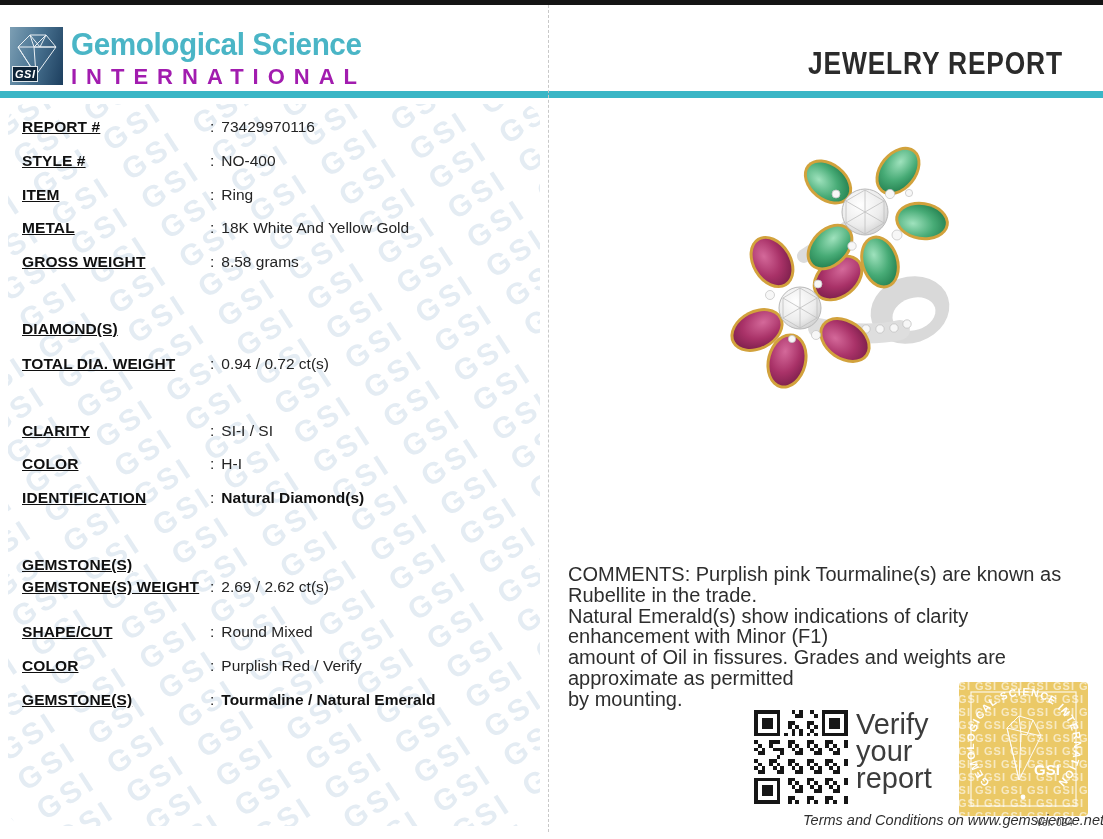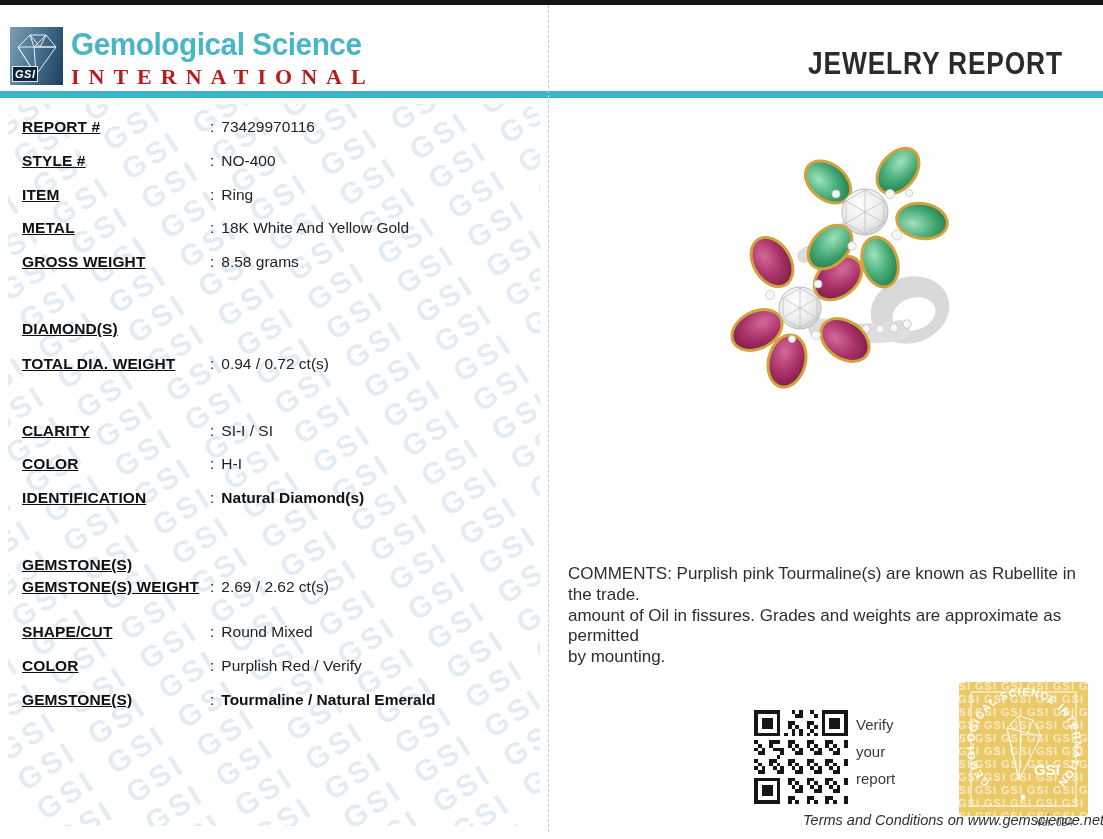--- a/index.html
+++ b/index.html
@@ -11,46 +11,46 @@
   .topbar{position:absolute;top:0;left:0;width:100%;height:5px;background:#141414;}
   
   .logo-box{position:absolute;left:10px;top:27px;width:53px;height:58px;
     background:linear-gradient(105deg,#7d9fb4 0%,#4c7694 45%,#1c3e5e 100%);}
   .logo-gsi-chip{position:absolute;left:2px;bottom:3px;background:#0e2438;color:#fff;
     font-size:11px;font-weight:bold;font-style:italic;padding:0 2px;line-height:14px;
     border:1px solid #dfe7ec;letter-spacing:0.5px;}
   .brand-text{position:absolute;left:71px;top:26px;}
   .brand-line1{font-size:32px;font-weight:700;color:#4ab5c6;letter-spacing:-0.5px;
     transform:scaleX(.93);transform-origin:left;white-space:nowrap;}
-  .brand-line2{font-size:22px;font-weight:600;color:#b91c1c;letter-spacing:9px;
-    margin-top:1px;white-space:nowrap;font-family:Liberation Serif, serif;}
+  .brand-line2{font-size:22px;font-weight:600;color:#a21caf;letter-spacing:9px;
+    margin-top:1px;white-space:nowrap;}
   .report-title{position:absolute;right:40px;top:46px;font-size:31px;font-weight:600;
     color:#2b2b2b;letter-spacing:1px;transform:scaleX(.85);transform-origin:right;white-space:nowrap;}
   .teal-rule{position:absolute;top:91px;left:0;width:100%;height:7px;background:#3ab6c6;}
   .v-divider{position:absolute;left:548px;top:5px;height:827px;width:0;
     border-left:1px dashed #c8c8c8;}
   
   .watermark-clip{position:absolute;left:8px;top:104px;width:532px;height:722px;
     border-radius:18px;overflow:hidden;pointer-events:none;}
   .watermark-text{position:absolute;left:-220px;top:-320px;width:1350px;height:1500px;
     transform:rotate(-33deg);font-size:30px;font-weight:bold;color:#e4ecf3;
     line-height:35px;letter-spacing:4px;word-spacing:8px;word-break:break-all;}
   
   .frow{position:absolute;left:22px;height:22px;white-space:nowrap;font-size:15.5px;color:#242424;}
   .flabel{display:inline-block;width:188px;font-weight:bold;color:#101010;letter-spacing:0.1px;text-decoration:underline;}
   .fcolon{display:inline-block;margin-right:7px;}
   .fvalue{}
   .frow.boldval .fvalue{font-weight:bold;color:#111;}
   .frow.section .flabel{width:auto;text-align:right;}
   
   .ring-photo{position:absolute;left:700px;top:132px;width:320px;height:300px;}
-  .comments{position:absolute;left:568px;top:564px;width:508px;font-size:17px;
+  .comments{position:absolute;left:568px;top:564px;width:508px;font-size:20px;
     line-height:20.8px;color:#2e2e2e;}
   .qr{position:absolute;left:754px;top:710px;width:94px;height:94px;}
-  .verify-text{position:absolute;left:856px;top:711px;font-size:15px;line-height:27px;
+  .verify-text{position:absolute;left:856px;top:711px;font-size:29px;line-height:27px;
     color:#3c3c3c;}
   .seal{position:absolute;left:957px;top:680px;width:133px;height:138px;}
   .seal-pat{font-family:"Liberation Sans",sans-serif;font-size:11px;font-weight:bold;
     fill:#ffffff;opacity:.6;letter-spacing:1px;}
   .seal-circle-text{font-family:"Liberation Sans",sans-serif;font-size:10.5px;
     font-weight:bold;fill:#ffffff;letter-spacing:1.2px;}
   .seal-gsi{font-family:"Liberation Sans",sans-serif;font-size:15px;font-weight:bold;fill:#ffffff;}
   .terms{position:absolute;left:548px;top:812px;width:556px;text-align:right;
     font-size:14.5px;font-style:italic;color:#2f2f2f;}
   .version{position:absolute;left:1036px;top:817px;width:52px;text-align:left;
@@ -217,20 +217,21 @@
           <circle cx="136" cy="62" r="4"></circle>
           <circle cx="209" cy="61" r="3.6"></circle>
       </g>
       <circle cx="165" cy="80" r="23" fill="url(#gDia)" stroke="#b9b9b9" stroke-width="1"></circle>
       <path d="M165,58 L184,69 L184,91 L165,102 L146,91 L146,69 Z M165,58 L165,102 M146,69 L184,91 M146,91 L184,69" stroke="#bfbfbf" stroke-width="0.8" fill="none"></path>
     </g>
   </svg>
 
   <div class="comments">
     <div>COMMENTS: Purplish pink Tourmaline(s) are known as Rubellite in the trade.</div>
+    <div>Natural Emerald(s) show indications of clarity enhancement with Minor (F1)</div>
     <div>amount of Oil in fissures. Grades and weights are approximate as permitted</div>
     <div>by mounting.</div>
   </div>
 
   <svg class="qr" viewBox="0 0 25 25" shape-rendering="crispEdges">
       <rect x="0" y="0" width="1" height="1" fill="#161616"></rect>
       <rect x="1" y="0" width="1" height="1" fill="#161616"></rect>
       <rect x="2" y="0" width="1" height="1" fill="#161616"></rect>
       <rect x="3" y="0" width="1" height="1" fill="#161616"></rect>
       <rect x="4" y="0" width="1" height="1" fill="#161616"></rect>

